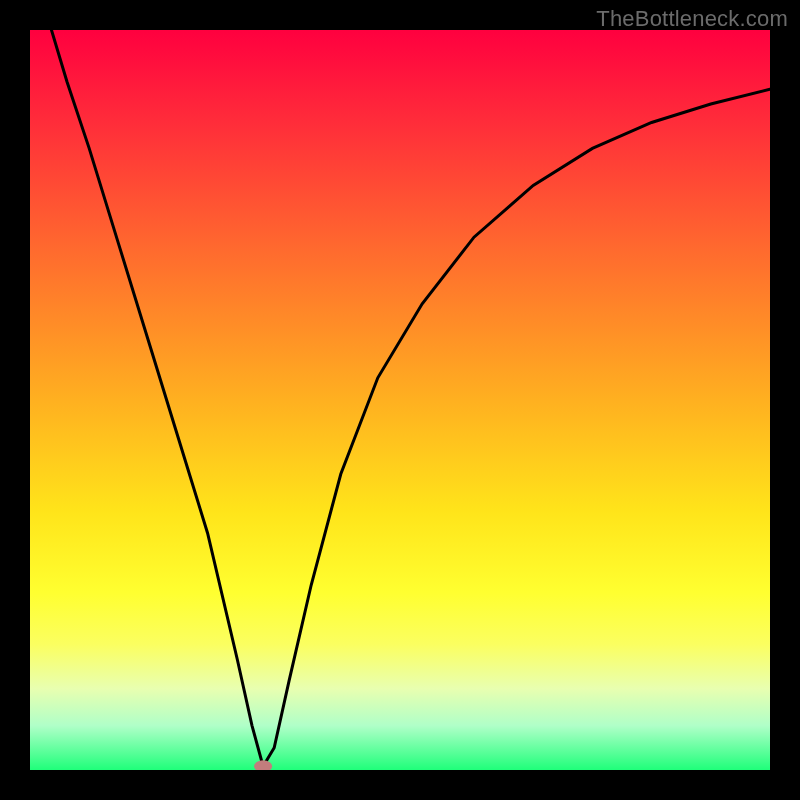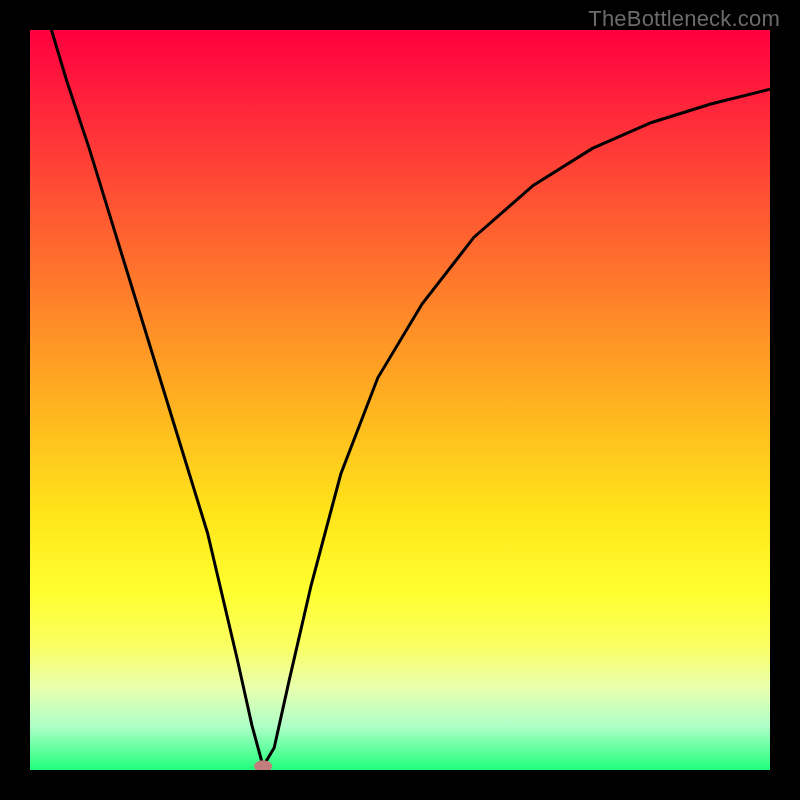--- a/index.html
+++ b/index.html
@@ -34,21 +34,21 @@
       #ffff30 76%,
       #fbff60 83%,
       #e8ffb0 89%,
       #b0ffc8 94%,
       #1fff7a 100%
     );
   }
   .watermark {
     position: absolute;
     top: 6px;
-    right: 20px;
+    right: 12px;
     color: #6b6b6b;
     font-size: 22px;
     font-weight: 500;
     letter-spacing: 0.2px;
     user-select: none;
   }
   svg.curve {
     position: absolute;
     left: 0;
     top: 0;

